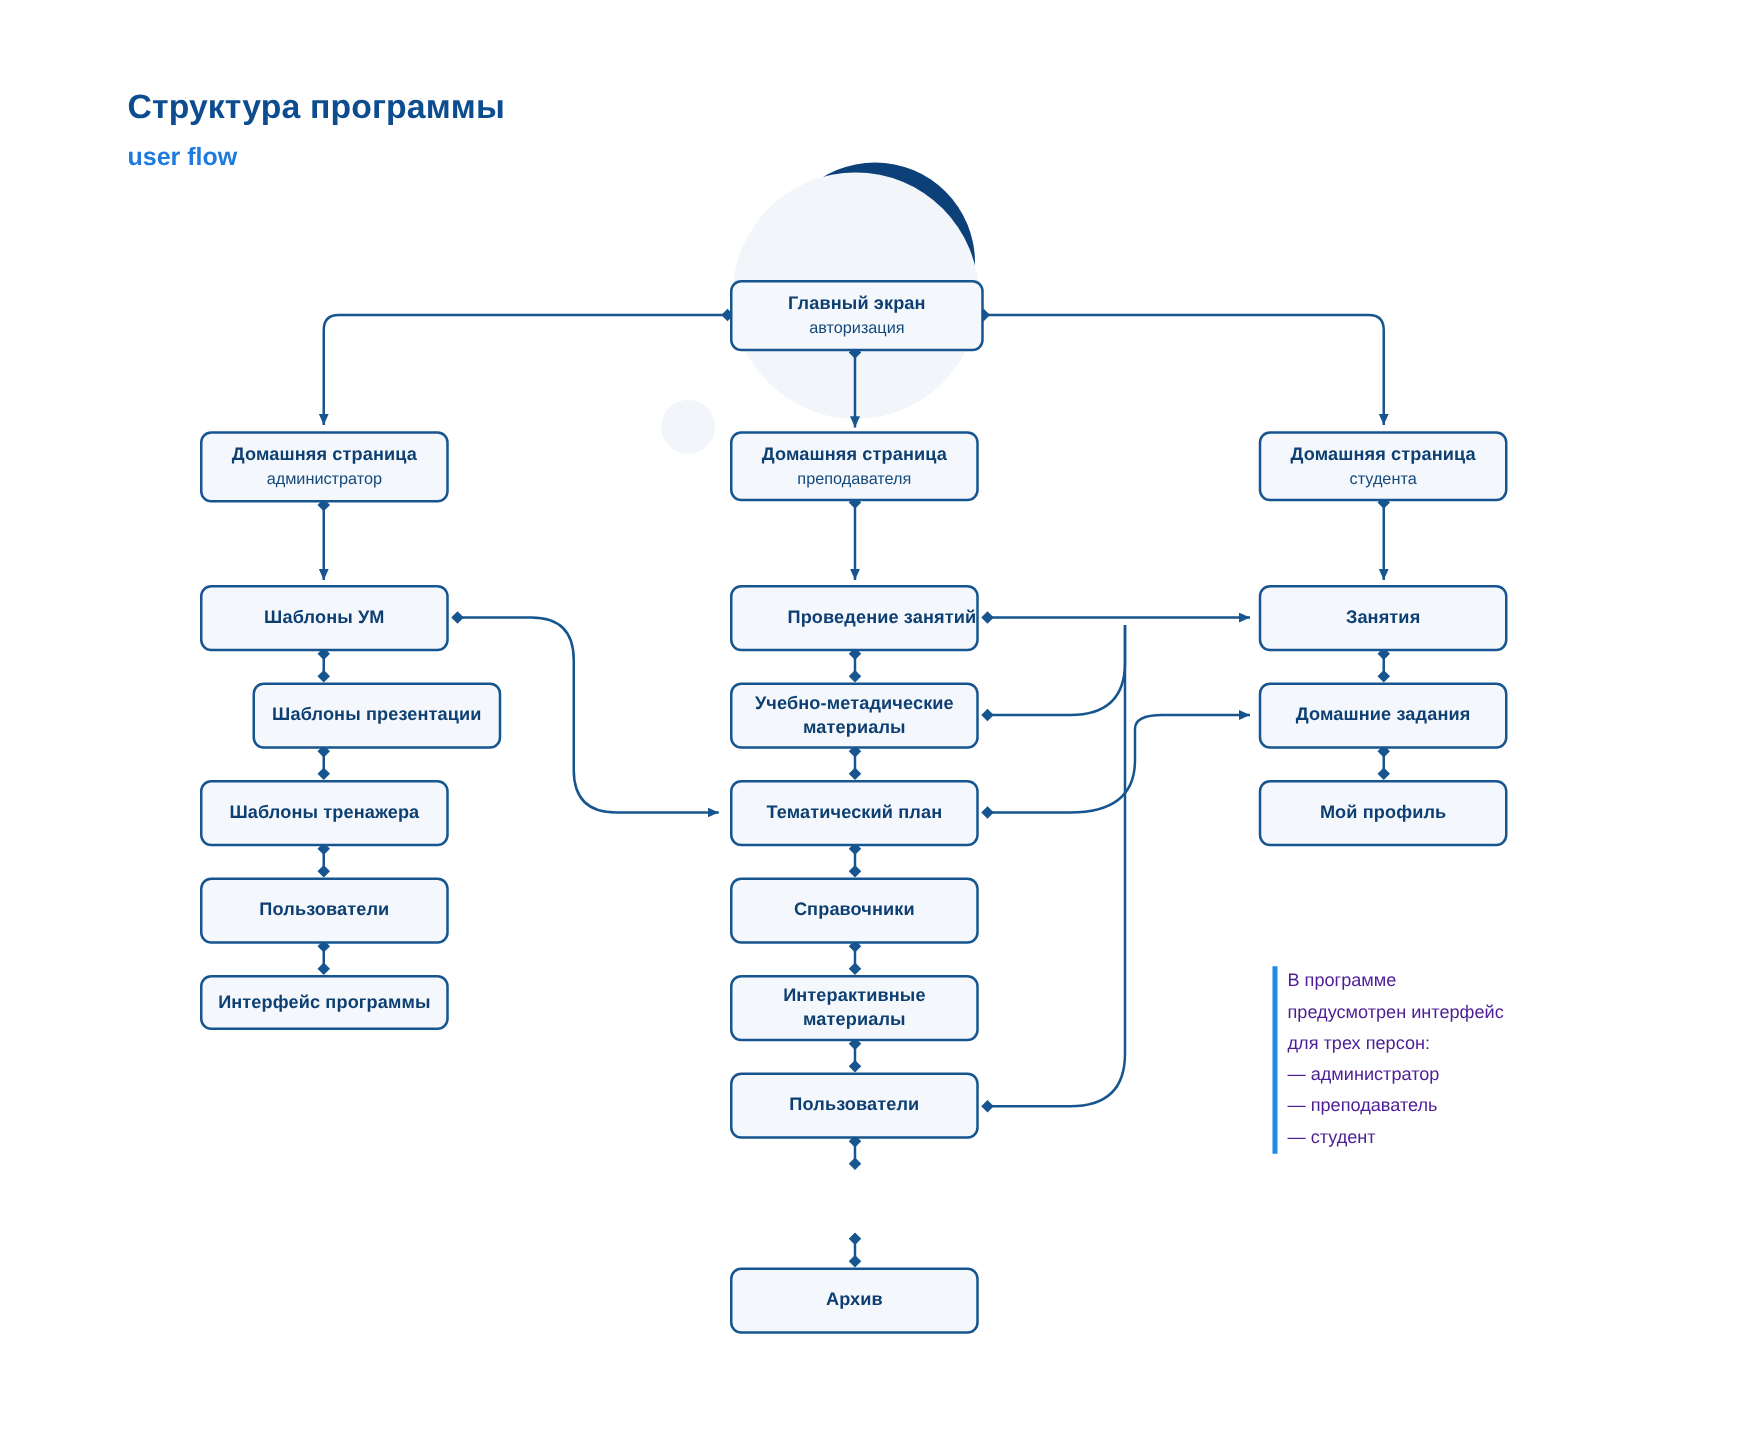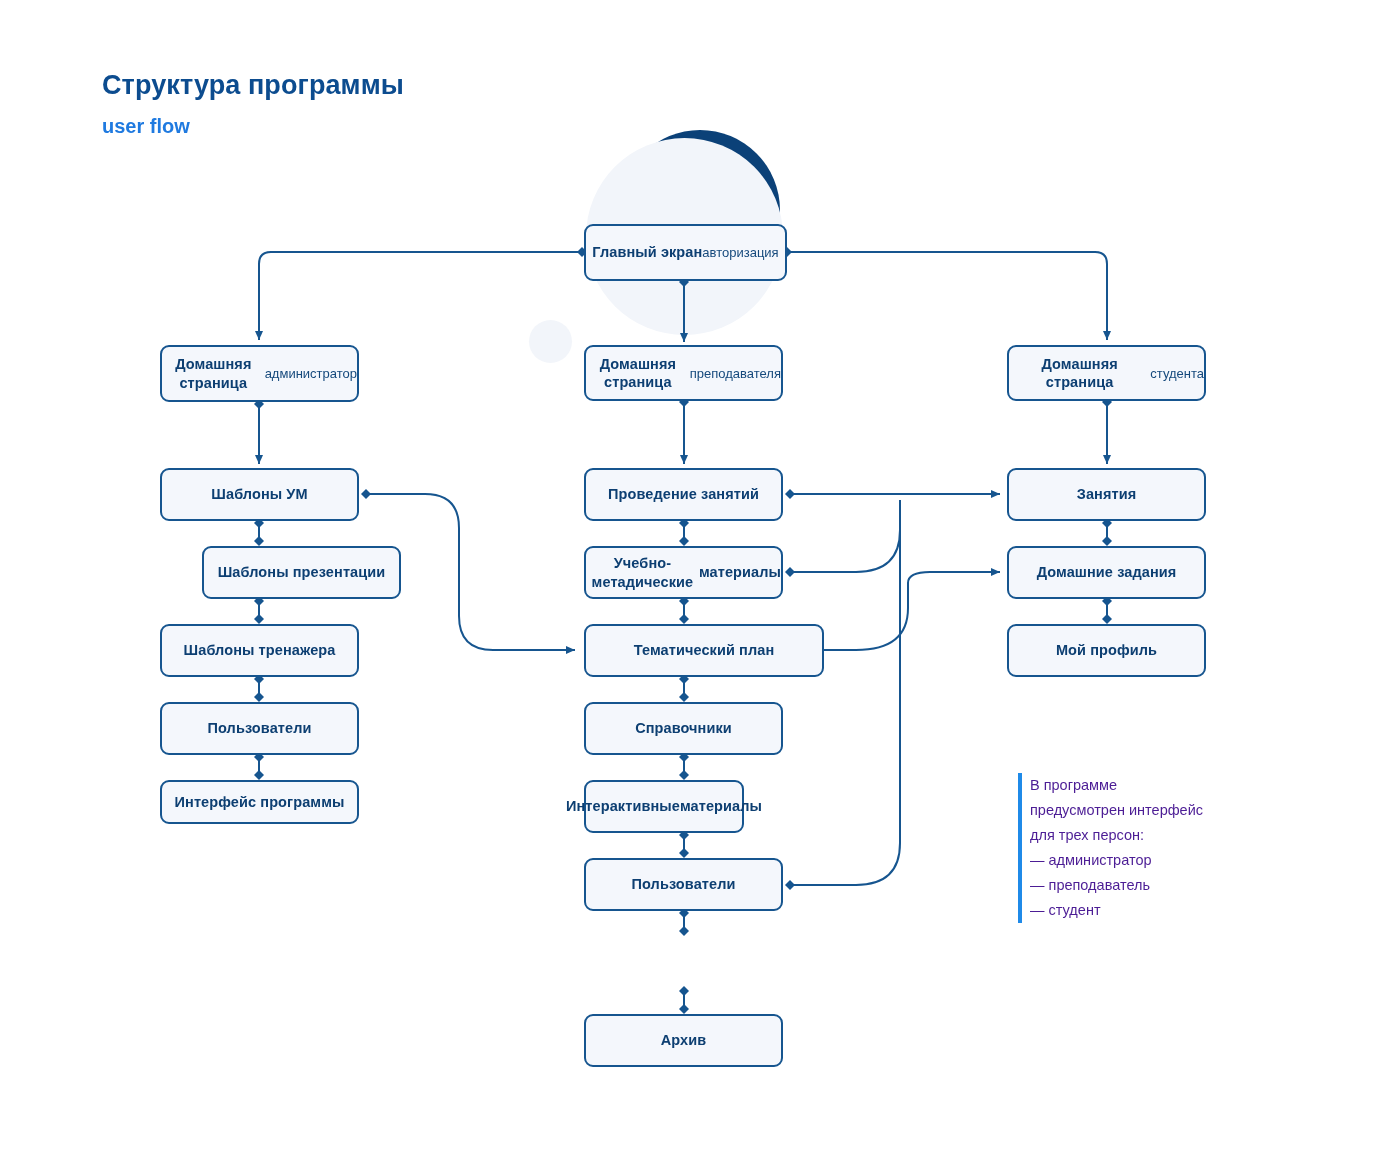--- a/index.html
+++ b/index.html
@@ -62,21 +62,21 @@
     width: 1400px; height: 1161px;
   }
   
   .node {
     position: absolute;
     box-sizing: border-box;
     background: #f4f7fc;
     border: 2px solid #16558f;
     border-radius: 9px;
     display: flex;
-    flex-direction: row;
+    flex-direction: column;
     align-items: center;
     justify-content: center;
     color: #0d3f72;
     text-align: center;
     line-height: 1.25;
   }
   .node .t1 {
     font-size: 14.5px;
     font-weight: bold;
     color: #0d3f72;
@@ -193,34 +193,34 @@
   <div class="node" style="left:160px; top:624px; width:199px; height:53px;">
     <span class="t1">Шаблоны тренажера</span>
   </div>
   <div class="node" style="left:160px; top:702px; width:199px; height:53px;">
     <span class="t1">Пользователи</span>
   </div>
   <div class="node" style="left:160px; top:780px; width:199px; height:44px;">
     <span class="t1">Интерфейс программы</span>
   </div>
 
-  <div class="node" style="left:584px; top:468px; width:199px; height:53px;">
+  <div class="node" style="left:584px; top:468px; width:199px; height:53px;align-items:flex-end;">
     <span class="t1">Проведение занятий</span>
   </div>
   <div class="node" style="left:584px; top:546px; width:199px; height:53px;">
     <span class="t1">Учебно-метадические</span>
     <span class="t1">материалы</span>
   </div>
-  <div class="node" style="left:584px; top:624px; width:240px; height:53px;">
+  <div class="node" style="left:584px; top:624px; width:199px; height:53px;">
     <span class="t1">Тематический план</span>
   </div>
   <div class="node" style="left:584px; top:702px; width:199px; height:53px;">
     <span class="t1">Справочники</span>
   </div>
-  <div class="node" style="left:584px; top:780px; width:160px; height:53px;">
+  <div class="node" style="left:584px; top:780px; width:199px; height:53px;">
     <span class="t1">Интерактивные</span>
     <span class="t1">материалы</span>
   </div>
   <div class="node" style="left:584px; top:858px; width:199px; height:53px;">
     <span class="t1">Пользователи</span>
   </div>
   <div class="node" style="left:584px; top:1014px; width:199px; height:53px;">
     <span class="t1">Архив</span>
   </div>
 

